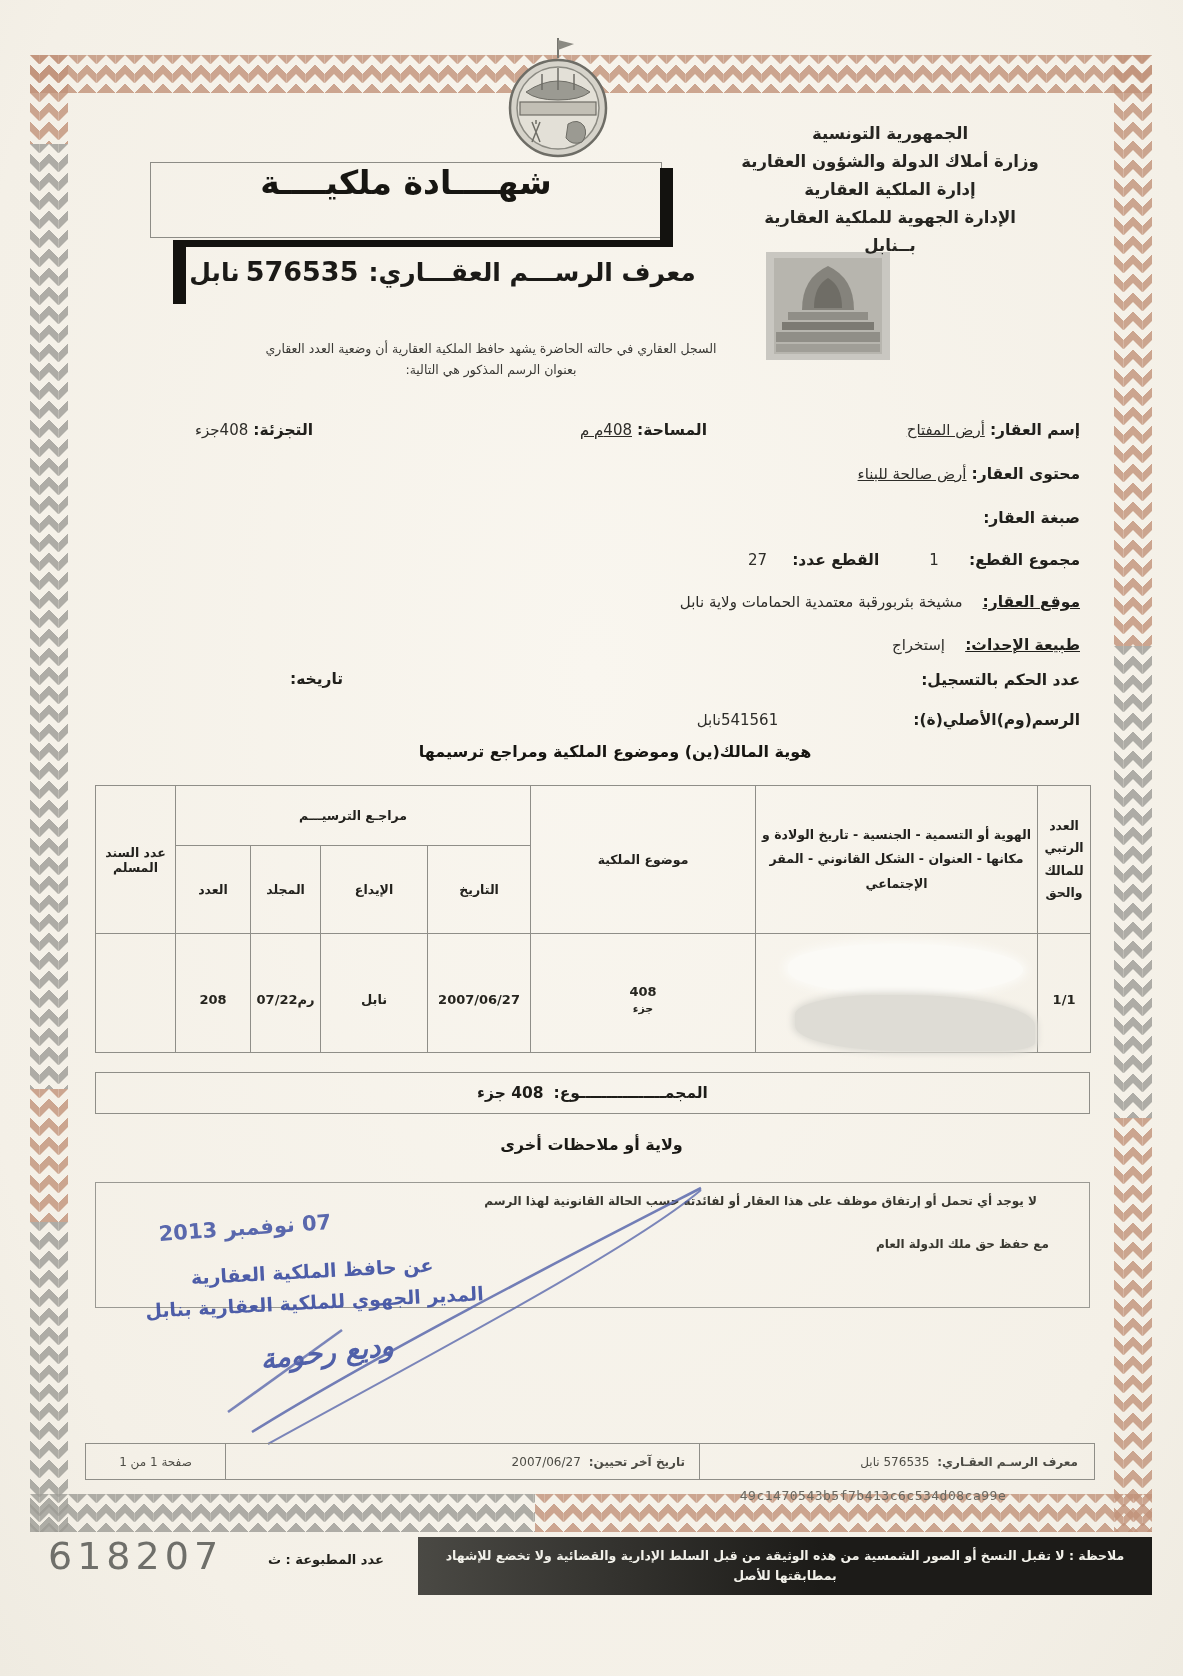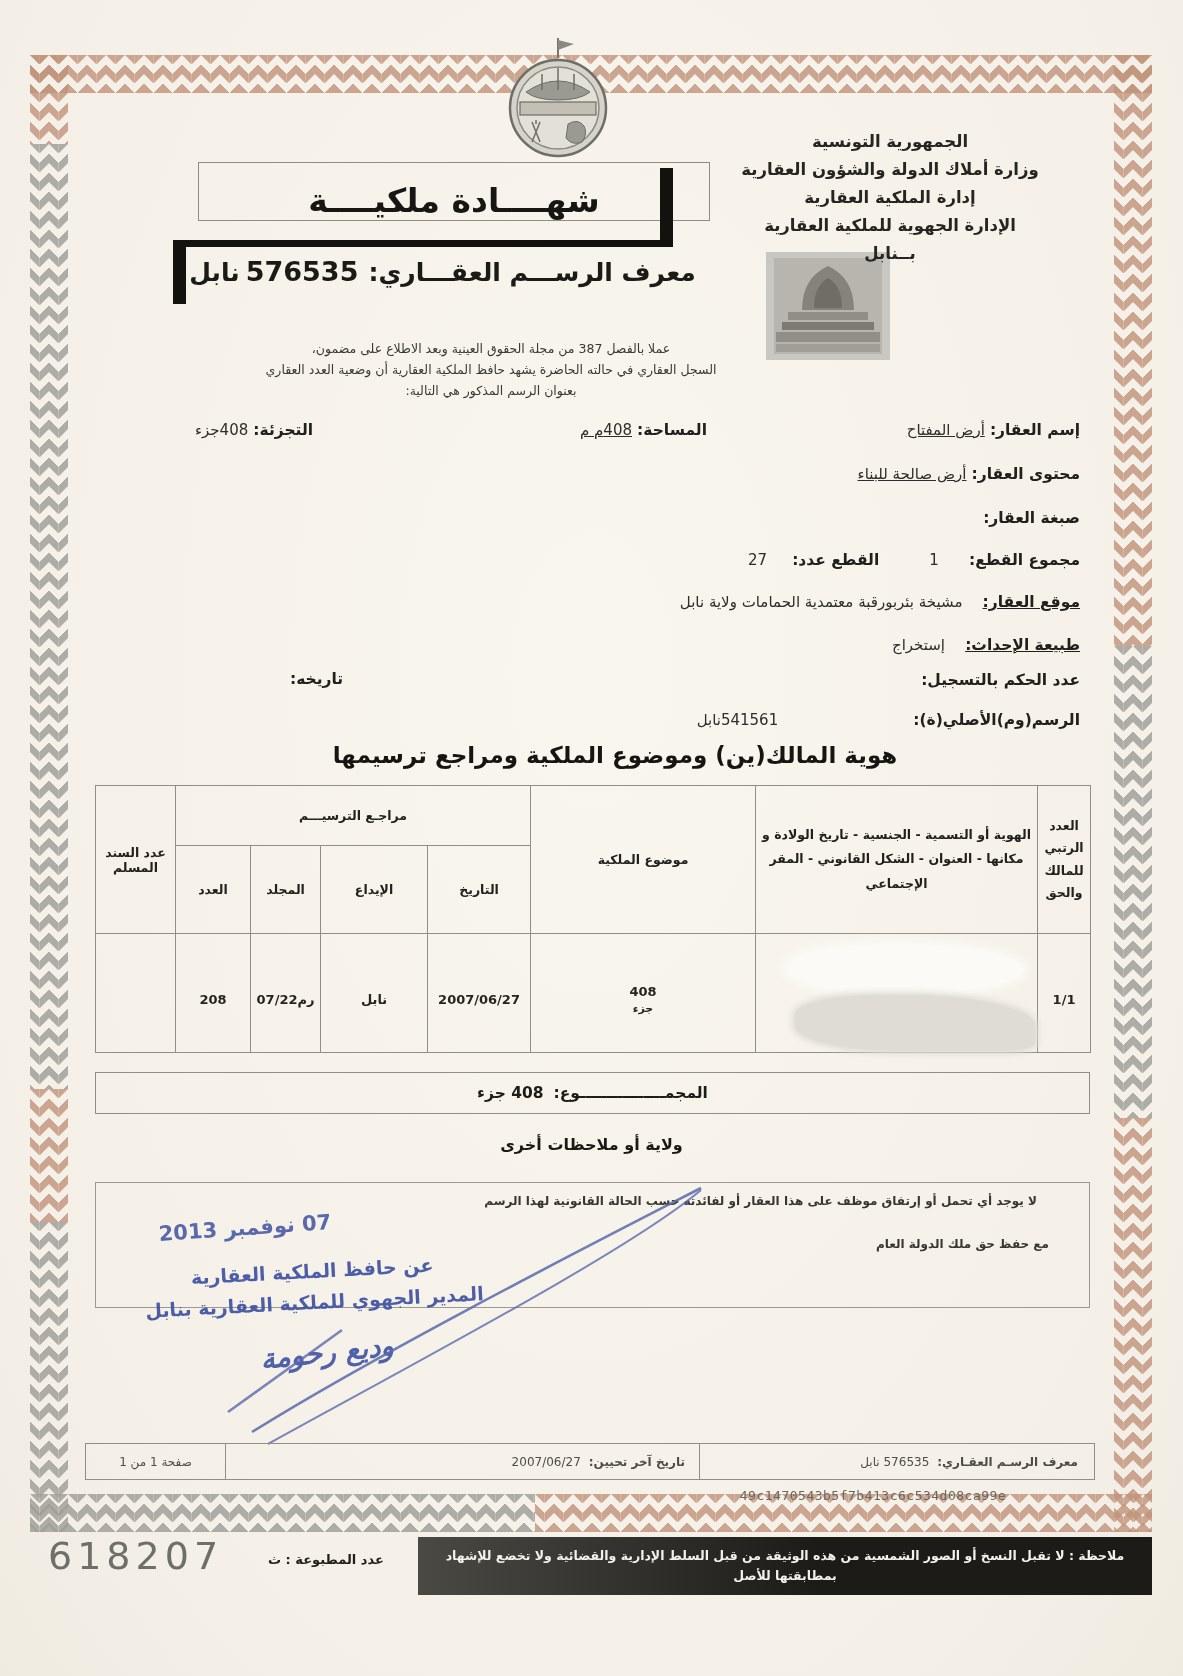--- a/index.html
+++ b/index.html
@@ -18,26 +18,26 @@
       linear-gradient(45deg,  var(--dc) 25%, transparent 25%);
     background-position: 9.5px 0, 9.5px 0, 0 0, 0 0;
     background-size: 19px 19px;
     opacity:.8;
   }
   .tan{ --dc:#c2937a; }
   .gry{ --dc:#9d9c96; }
   .strip{ position:absolute; }
   .seg{ position:absolute; }
   
-  .hdr-block{ position:absolute; left:690px; top:120px; width:400px; text-align:center; direction:rtl;margin-top:8px; }
+  .hdr-block{ position:absolute; left:690px; top:120px; width:400px; text-align:center; direction:rtl; }
   .hdr-block div{ font-weight:700; font-size:16.5px; line-height:28px; color:#262521; }
   
   .title-box{
-    position:absolute; left:150px; top:162px; width:512px; height:59px;
-    border:1.5px solid #8d8c86; display:flex; align-items:flex-end; justify-content:center;margin-left:48px;
+    position:absolute; left:150px; top:162px; width:512px; height:76px;
+    border:1.5px solid #8d8c86; display:flex; align-items:flex-start; justify-content:center;
   }
   .title-box span{ font-size:33px; font-weight:700; letter-spacing:1px; color:#171612; }
   .rule-h{ position:absolute; left:173px; top:240px; width:500px; height:7px; background:#13120f; }
   .rule-vr{ position:absolute; left:660px; top:168px; width:13px; height:79px; background:#13120f; }
   .rule-vl{ position:absolute; left:173px; top:240px; width:13px; height:64px; background:#13120f; }
   .deed-line{ position:absolute; left:180px; top:256px; width:525px; direction:rtl; text-align:center;
     font-size:25px; font-weight:700; color:#1b1a17;}
   .deed-line .num{ font-size:27px; padding:0 10px 0 6px; }
   
   .intro{ position:absolute; left:195px; top:338px; width:592px; direction:rtl; text-align:center; }
@@ -45,21 +45,21 @@
   
   .fields{ position:absolute; left:100px; top:0; width:980px; direction:rtl; }
   .fline{ position:absolute; right:0; left:0; height:30px; text-align:right; }
   .fl{ font-weight:700; font-size:15.5px; color:#21201c; }
   .fv{ font-size:15px; color:#2e2d29; }
   .abs{ position:absolute; }
   .gap15{ padding-left:15px;text-decoration:underline; } .gap20{ padding-left:20px; } .gap25{ padding-left:25px; }
   .gap45{ padding-left:45px; } .gap130{ padding-left:130px; }
   
   .tbl-title{ position:absolute; left:250px; top:742px; width:730px; text-align:center;
-    font-size:23px; font-weight:700; direction:rtl; color:#161511;}
+    font-size:16px; font-weight:700; direction:rtl; color:#161511;}
   table.main{ position:absolute; left:95px; top:785px; width:995px; height:267px;
     border-collapse:collapse; table-layout:fixed; direction:rtl; }
   table.main th, table.main td{ border:1px solid #8f8e88; text-align:center; vertical-align:middle; }
   table.main th{ font-size:12.5px; font-weight:700; color:#22211d; padding:3px 2px; }
   th.ident{ font-size:12px; line-height:1.95; padding:0 8px; }
   th.serialh{ font-size:11.5px; line-height:1.8; }
   td.drow{ vertical-align:top; font-size:13px; font-weight:700; color:#26251f; padding-top:12px; }
   td.identcell{ position:relative; }
   .blob1{ position:absolute; top:10px; right:14px; width:235px; height:50px;
     background:#fbfaf6; border-radius:46% 54% 50% 50%; box-shadow:0 0 8px 4px #fbfaf6; }
@@ -175,21 +175,20 @@
   </div>
   <div class="rule-h"></div>
   <div class="rule-vr"></div>
   <div class="rule-vl"></div>
 
   <div class="deed-line">
     <span>معرف الرســـم العقـــاري:</span><span class="num">576535</span><span>نابل</span>
   </div>
 
   <div class="intro">
-    <div>عملا بالفصل 387 من مجلة الحقوق العينية وبعد الاطلاع على مضمون،</div>
     <div>السجل العقاري في حالته الحاضرة يشهد حافظ الملكية العقارية أن وضعية العدد العقاري</div>
     <div>بعنوان الرسم المذكور هي التالية:</div>
   </div>
 
   <div class="fields">
     <div class="fline" style="top:420px;">
       <span class="fl">إسم العقار:</span>
       <span class="fv gap15">أرض المفتاح</span>
       <span class="abs" style="left:465px;">
         <span class="fl">المساحة:</span>

